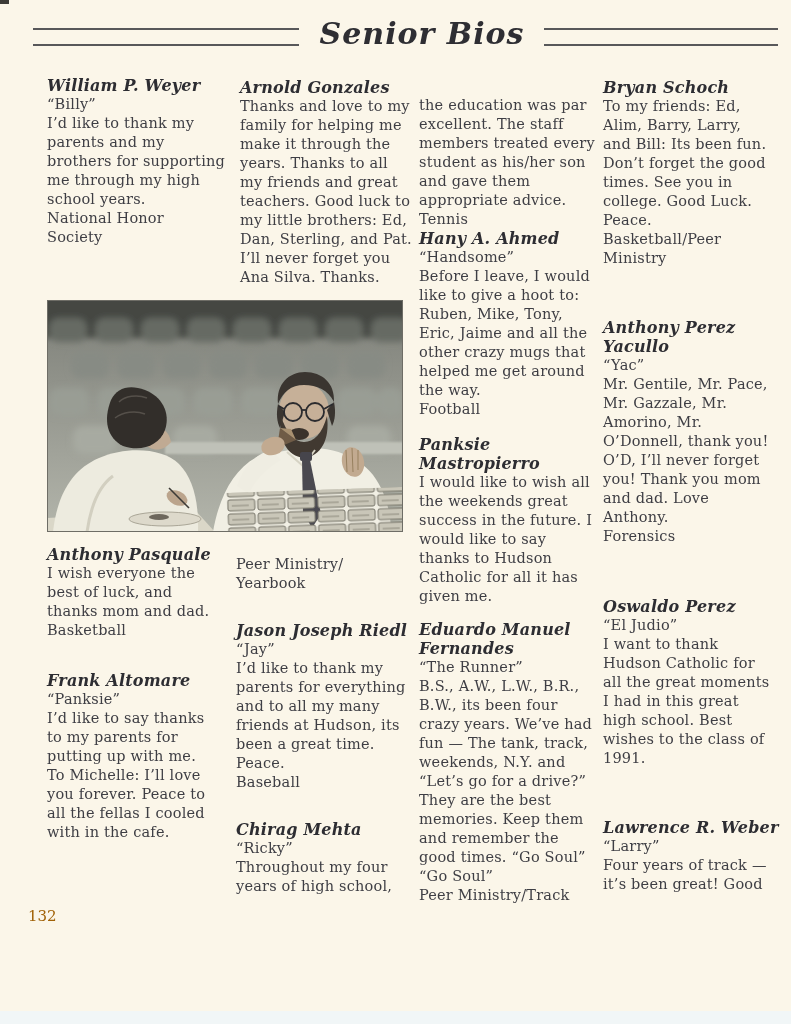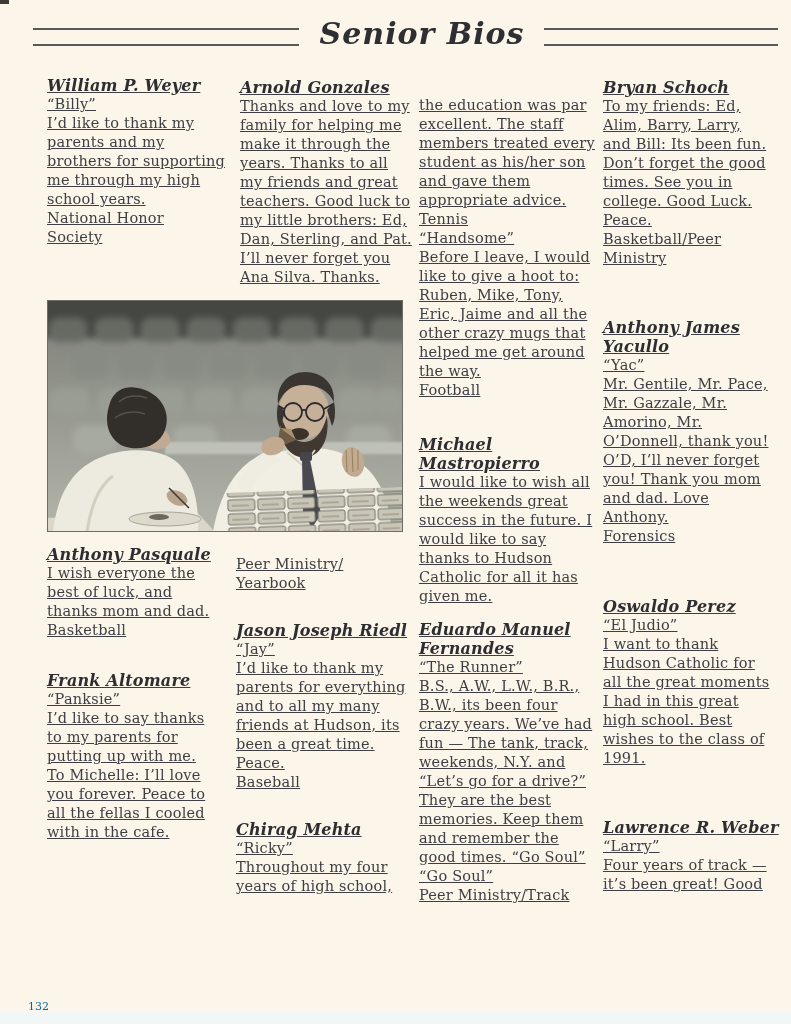--- a/index.html
+++ b/index.html
@@ -15,36 +15,36 @@
   .dbl-rule { position:absolute; }
   .dbl-rule i { display:block; height:0; border-top:2.6px solid #58585a; margin-bottom:14px; }
 
   .page-title {
     position:absolute; left:296px; top:12px; width:252px; margin:0;
     text-align:center; font-size:30px; line-height:44px;
     font-style:italic; font-weight:600; letter-spacing:1px; color:#2e2e33;
     white-space:nowrap;
   }
 
-  .bio { position:absolute;text-decoration:underline; }
+  .bio { position:absolute; }
   .bio-name {
     margin:0; font-size:16px; line-height:19px; font-weight:700; font-style:italic;
     letter-spacing:0.2px; color:#2d2d32; white-space:pre-line;
   }
   .bio-nickname, .bio-text {
     font-size:14.5px; line-height:19px; letter-spacing:0.2px; white-space:pre-line;
   }
 
   .photo {
     position:absolute; left:47px; top:300px; width:356px; height:232px;
     margin:0; overflow:hidden; background:#9a9c96;
   }
   .photo svg { display:block; }
 
-  .page-number { position:absolute; left:28px; top:1000px; font-size:11px; color:#0369a1; }
+  .page-number { position:absolute; left:28px; top:907px; font-size:15px; color:#a16207; }
 </style>
 </head>
 <body>
 
 <div class="page">
 
   <div class="corner-mark"></div>
 
   <header>
     <div class="dbl-rule" style="left:33px; top:28px; width:266px">
@@ -243,33 +243,34 @@
     <div class="bio-text">the education was par
 excellent. The staff
 members treated every
 student as his/her son
 and gave them
 appropriate advice.
 Tennis</div>
   </section>
 
   <section class="bio" style="left:419px; top:229px; width:178px">
+    <h3 class="bio-name">Hany A. Ahmed</h3>
     <div class="bio-nickname">“Handsome”</div>
     <div class="bio-text">Before I leave, I would
 like to give a hoot to:
 Ruben, Mike, Tony,
 Eric, Jaime and all the
 other crazy mugs that
 helped me get around
 the way.
 Football</div>
   </section>
 
   <section class="bio" style="left:419px; top:435px; width:178px">
-    <h3 class="bio-name">Michael
+    <h3 class="bio-name">Panksie
 Mastropierro</h3>
     <div class="bio-text">I would like to wish all
 the weekends great
 success in the future. I
 would like to say
 thanks to Hudson
 Catholic for all it has
 given me.</div>
   </section>
 
@@ -298,21 +299,21 @@
 and Bill: Its been fun.
 Don’t forget the good
 times. See you in
 college. Good Luck.
 Peace.
 Basketball/Peer
 Ministry</div>
   </section>
 
   <section class="bio" style="left:603px; top:318px; width:178px">
-    <h3 class="bio-name">Anthony James
+    <h3 class="bio-name">Anthony Perez
 Yacullo</h3>
     <div class="bio-nickname">“Yac”</div>
     <div class="bio-text">Mr. Gentile, Mr. Pace,
 Mr. Gazzale, Mr.
 Amorino, Mr.
 O’Donnell, thank you!
 O’D, I’ll never forget
 you! Thank you mom
 and dad. Love
 Anthony.

